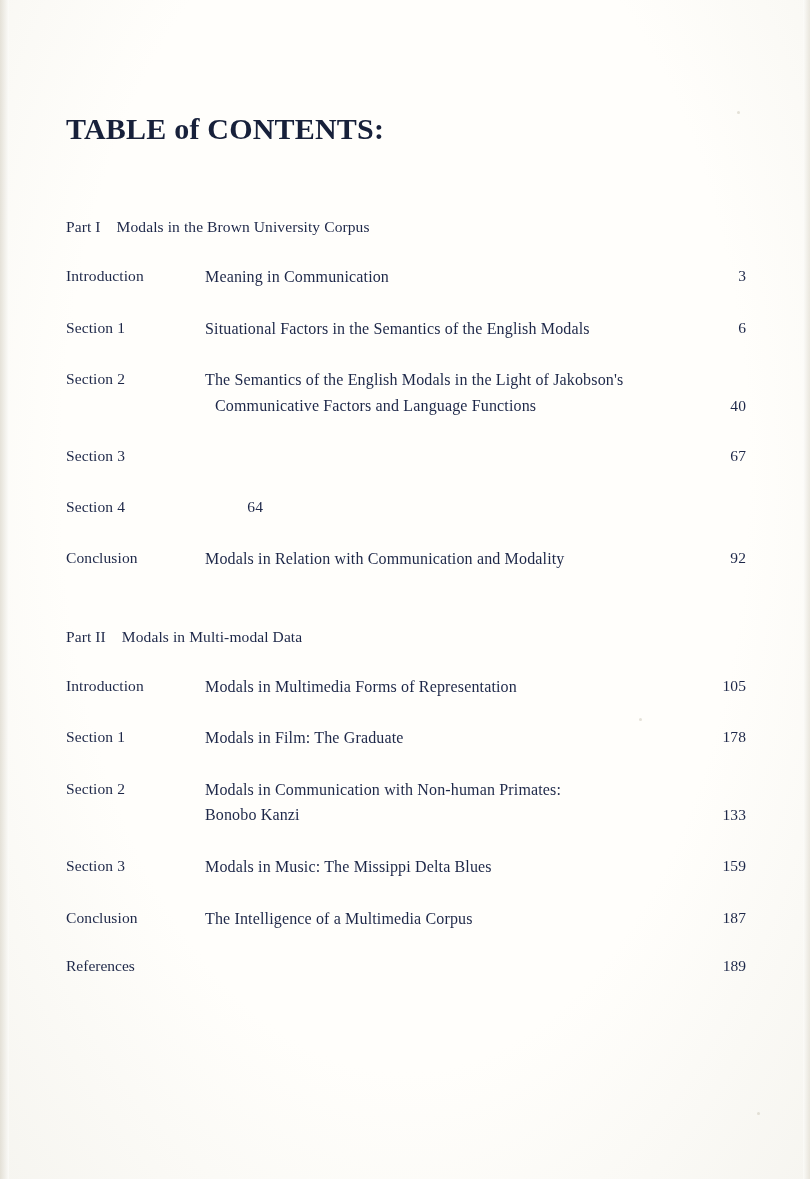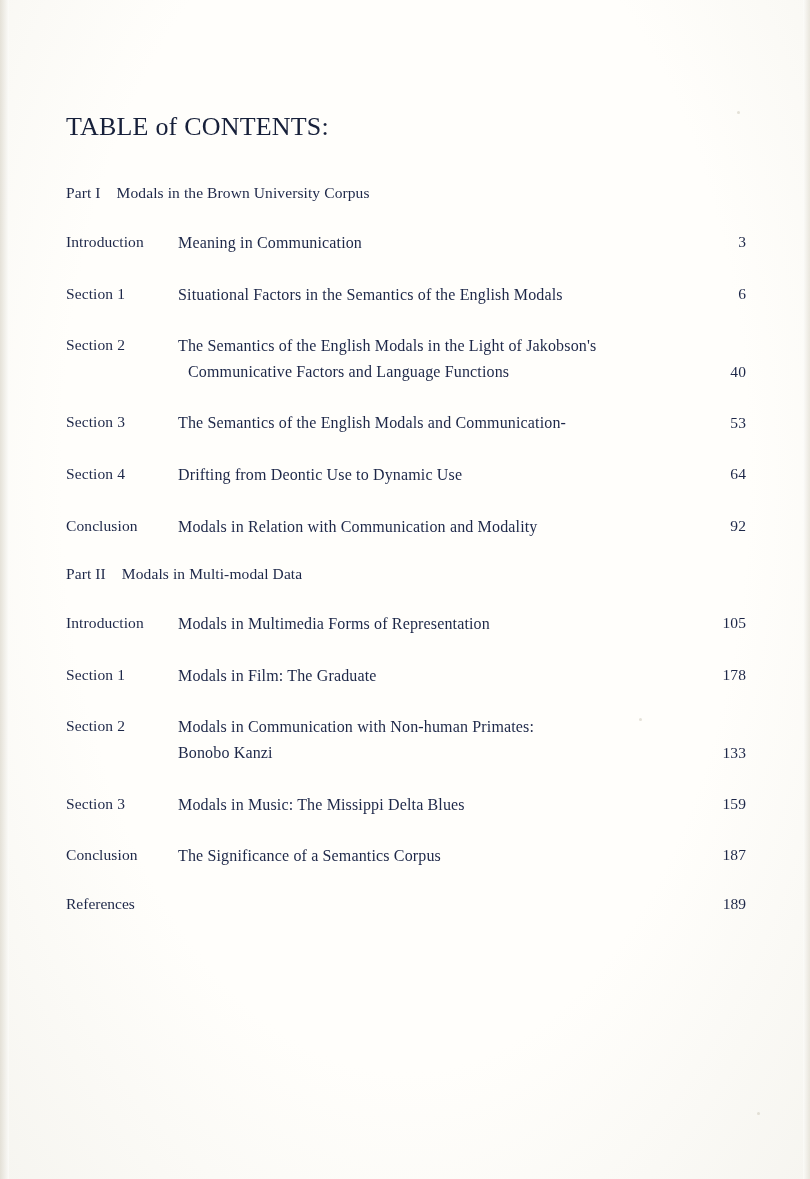--- a/index.html
+++ b/index.html
@@ -35,43 +35,45 @@
     background: linear-gradient(to left, #e2ded3, #fdfdfb);
     opacity: .7;
   }
   .content {
     position: absolute;
     left: 66px;
     top: 112px;
     width: 680px;
   }
   .toc-title {
-    font-size: 26px;
+    font-size: 30px;
     letter-spacing: .2px;
     color: #17203a;
     margin: 0 0 42px 0;
-    font-weight: normal;
+    font-weight: bold;
   }
   .part-row {
     font-size: 15.5px;
     color: #1d2748;
     margin: 0 0 28px 0;
     letter-spacing: .1px;
   }
   .part-row .part-label {
     display: inline-block;
   }
   .part-row .part-text {
     display: inline-block;
     margin-left: 12px;
+    margin-top: 30px;
   }
   .entry {
     display: flex;
     align-items: flex-start;
     margin-bottom: 26px;
+    gap: 27px;
   }
   .entry .label {
     width: 110px;
     flex: 0 0 110px;
     font-size: 15.5px;
     color: #1d2748;
     line-height: 1.5;
     letter-spacing: .1px;
   }
   .entry .titlewrap {
@@ -166,30 +168,26 @@
       <div class="titlewrap">
         <span class="ln">The Semantics of the English Modals in the Light of Jakobson's</span>
         <span class="ln ln2">Communicative Factors and Language Functions</span>
       </div>
       <div class="page-num">40</div>
     </div>
 
     <div class="entry two-line">
       <div class="label">Section 3</div>
       <div class="titlewrap">
-        <span class="ln">The Semantics of the English Modals and Communication-</span>
-      </div>
-      <div class="page-num">53</div>
+      </div>
+      <div class="page-num">67</div>
     </div>
 
     <div class="entry">
       <div class="label">Section 4</div>
-      <div class="titlewrap">
-        <span class="ln">Drifting from Deontic Use to Dynamic Use</span>
-      </div>
       <div class="page-num">64</div>
     </div>
 
     <div class="entry">
       <div class="label">Conclusion</div>
       <div class="titlewrap">
         <span class="ln">Modals in Relation with Communication and Modality</span>
       </div>
       <div class="page-num">92</div>
     </div>
@@ -228,21 +226,21 @@
       <div class="label">Section 3</div>
       <div class="titlewrap">
         <span class="ln">Modals in Music: The Missippi Delta Blues</span>
       </div>
       <div class="page-num">159</div>
     </div>
 
     <div class="entry">
       <div class="label">Conclusion</div>
       <div class="titlewrap">
-        <span class="ln">The Significance of a Semantics Corpus</span>
+        <span class="ln">The Intelligence of a Multimedia Corpus</span>
       </div>
       <div class="page-num">187</div>
     </div>
 
     <div class="refs">
       <div class="label">References</div>
       <div class="spacer"></div>
       <div class="page-num">189</div>
     </div>
 

